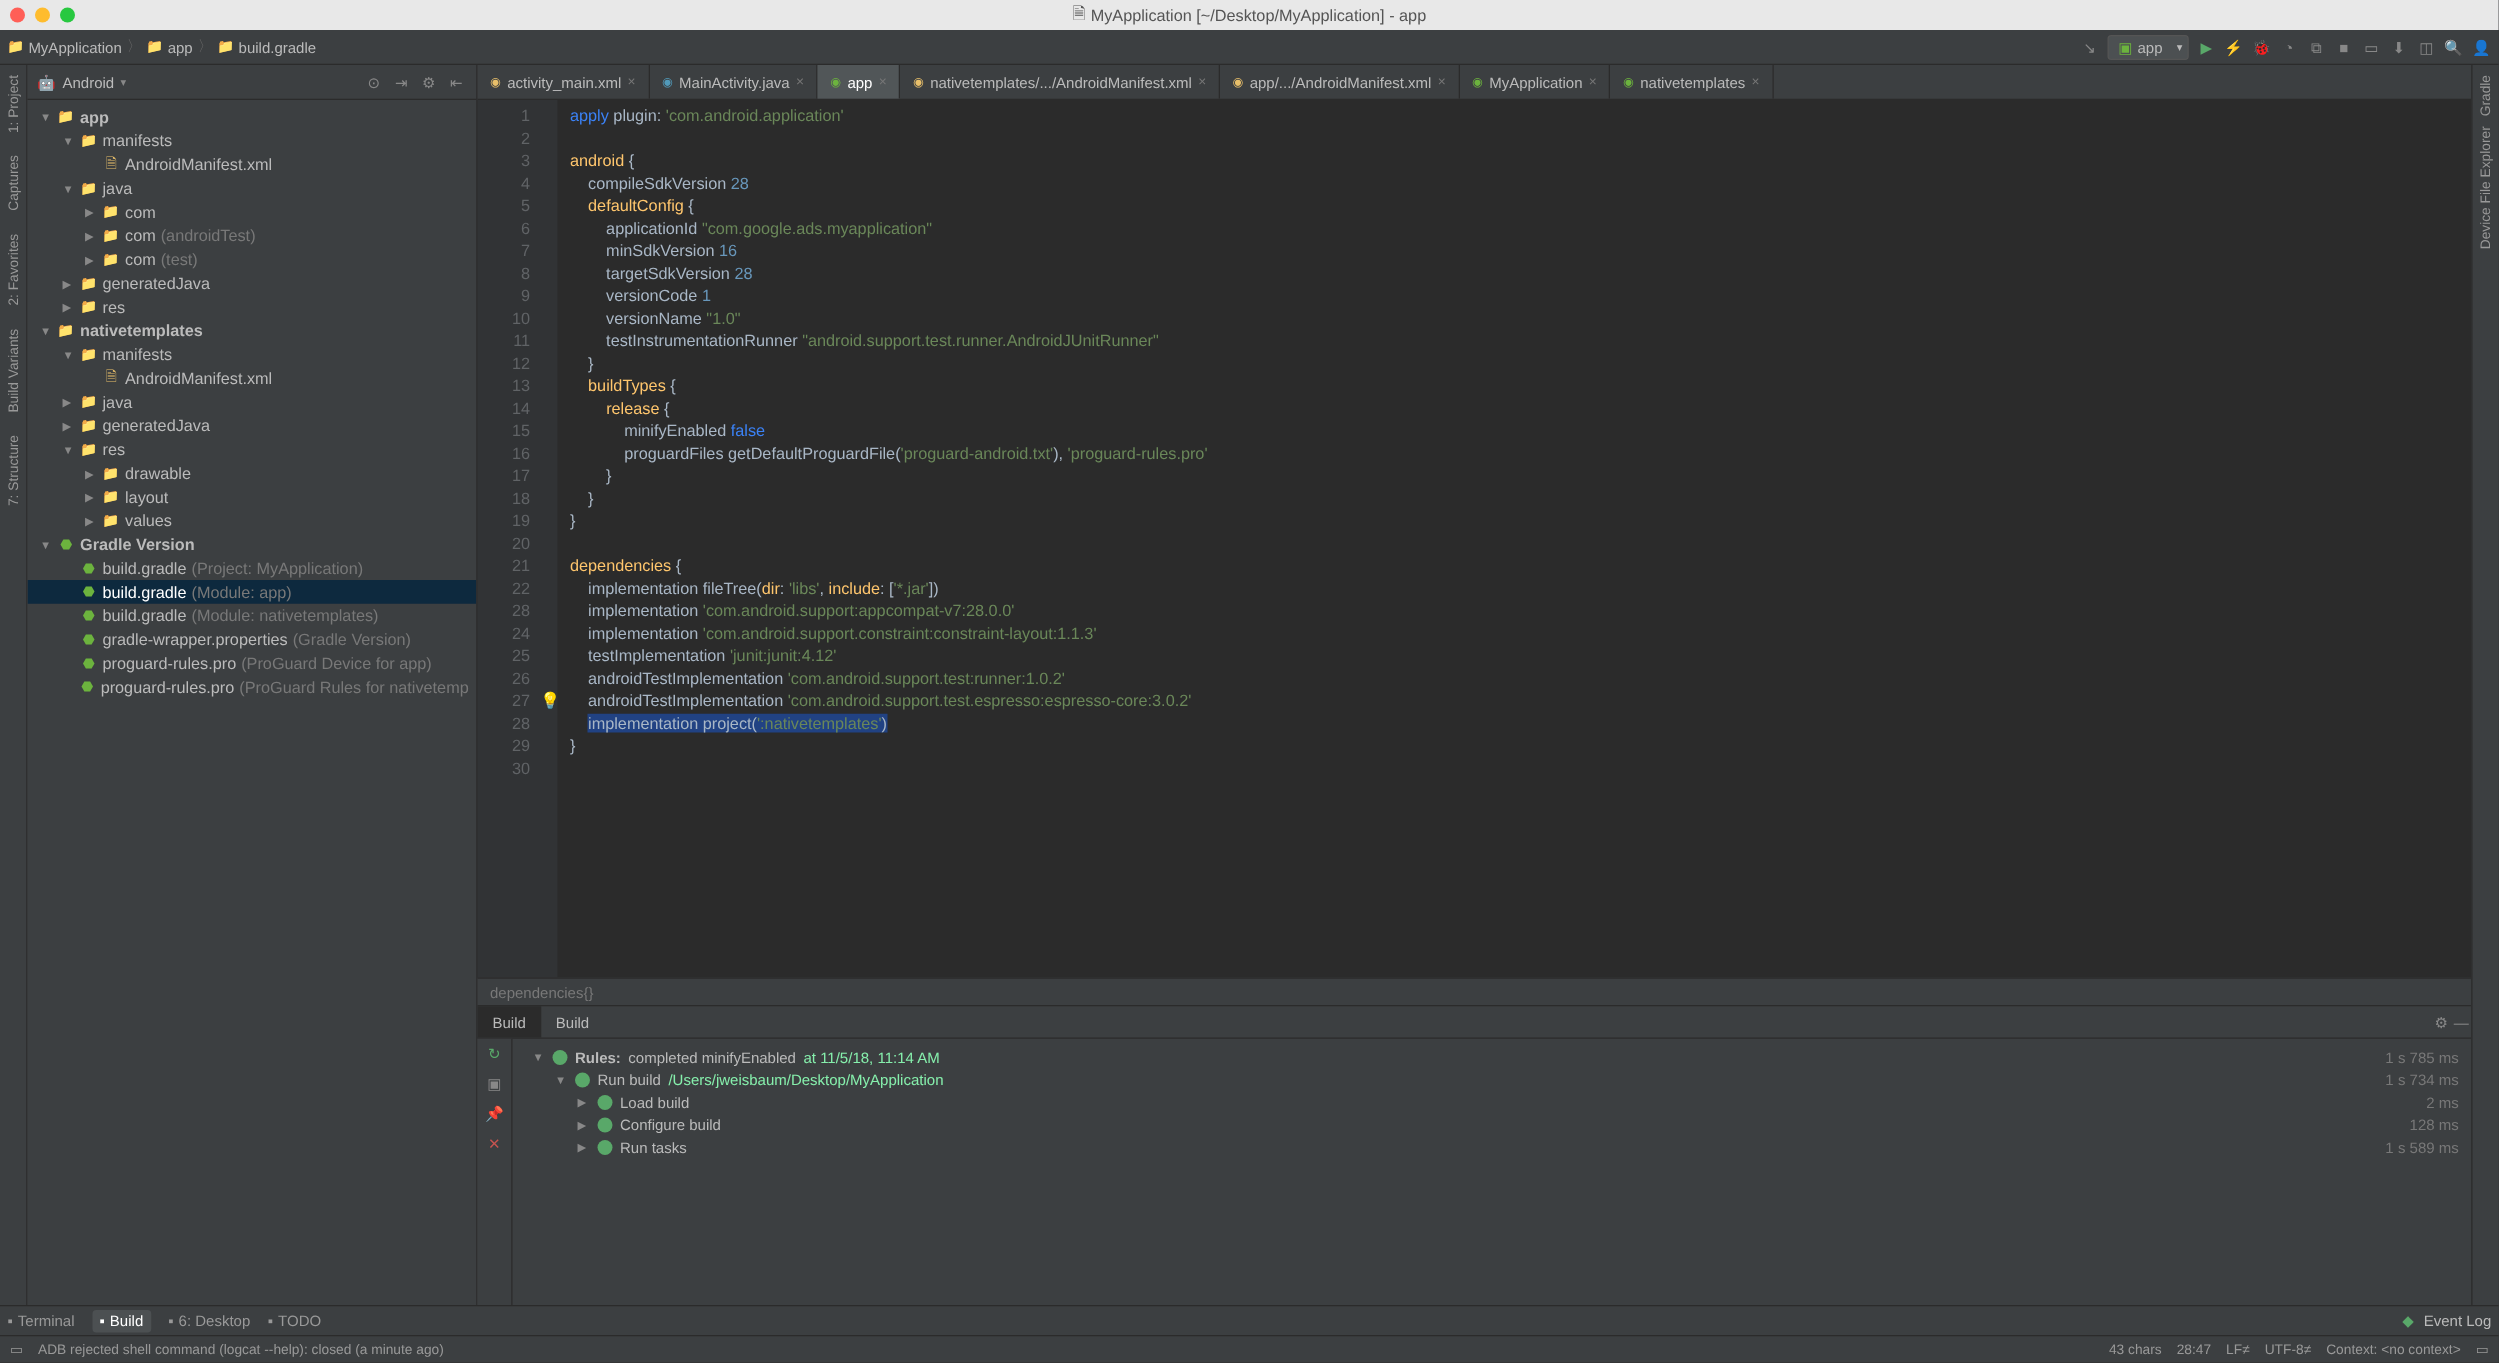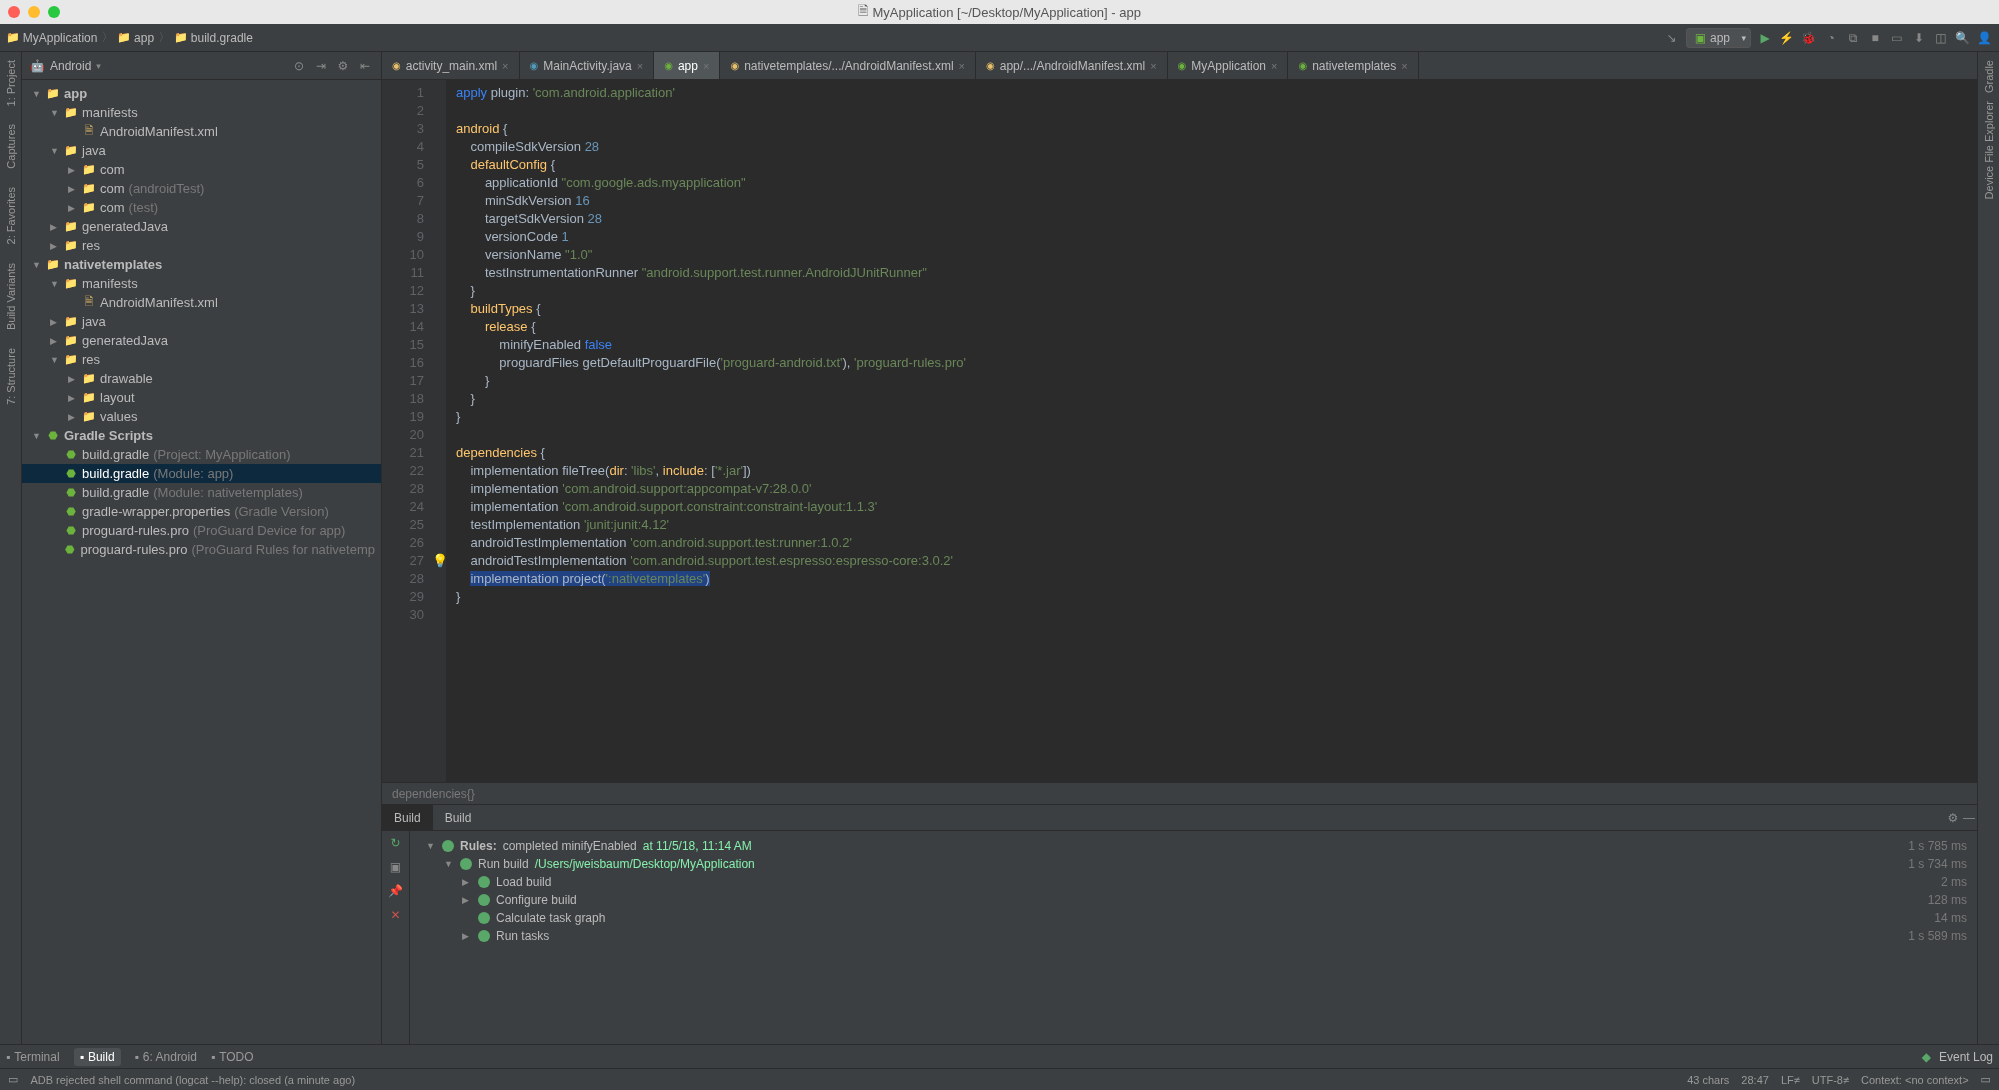--- a/index.html
+++ b/index.html
@@ -261,21 +261,21 @@
         <div class="tree-row">
           <span class="indent" style="width: 36px;"></span>
           <span class="arrow">▶</span>
           <span class="icon i-folder">📁</span>
           <span class="label">values</span>
         </div>
         <div class="tree-row">
           <span class="indent" style="width: 0px;"></span>
           <span class="arrow">▼</span>
           <span class="icon i-gradle">⬣</span>
-          <span class="label" style="font-weight: bold;">Gradle Scripts</span>
+          <span class="label" style="font-weight: bold;">Gradle Version</span>
         </div>
         <div class="tree-row">
           <span class="indent" style="width: 18px;"></span>
           <span class="arrow"></span>
           <span class="icon i-gradle">⬣</span>
           <span class="label">build.gradle</span>
           <span class="hint"> (Project: MyApplication)</span>
         </div>
         <div class="tree-row selected">
           <span class="indent" style="width: 18px;"></span>
@@ -473,29 +473,20 @@
                 <span style="display: inline-block; width: 36px;"></span>
                 <span style="width: 10px; display: inline-block; font-size: 9px; color: rgb(136, 136, 136);">▶</span>
                 <span class="ok"></span>
                 <span>Configure build</span>
               </div>
               <div class="time">128 ms</div>
             </div>
             <div class="build-row">
               <div class="left">
                 <span style="display: inline-block; width: 36px;"></span>
-                <span style="width: 10px; display: inline-block; font-size: 9px; color: rgb(136, 136, 136);"></span>
-                <span class="ok"></span>
-                <span>Calculate task graph</span>
-              </div>
-              <div class="time">14 ms</div>
-            </div>
-            <div class="build-row">
-              <div class="left">
-                <span style="display: inline-block; width: 36px;"></span>
                 <span style="width: 10px; display: inline-block; font-size: 9px; color: rgb(136, 136, 136);">▶</span>
                 <span class="ok"></span>
                 <span>Run tasks</span>
               </div>
               <div class="time">1 s 589 ms</div>
             </div>
           </div>
       </div>
     </div>
   </div>
@@ -510,21 +501,21 @@
     <div class="btt">
       <span>▪</span>
       <span>Terminal</span>
     </div>
     <div class="btt active">
       <span>▪</span>
       <span>Build</span>
     </div>
     <div class="btt">
       <span>▪</span>
-      <span>6: Android</span>
+      <span>6: Desktop</span>
     </div>
     <div class="btt">
       <span>▪</span>
       <span>TODO</span>
     </div>
   <div class="bottom-right">
     <span style="color:#59a869">◆</span>
     <span>Event Log</span>
   </div>
 </div>

